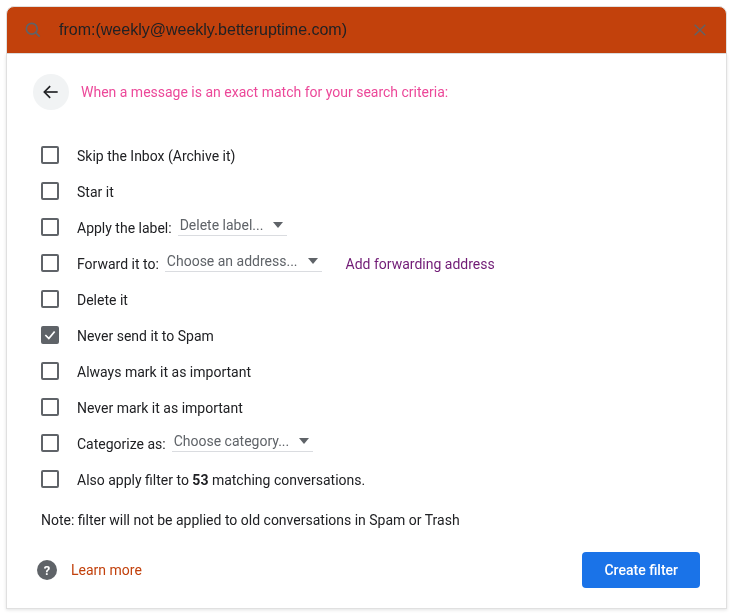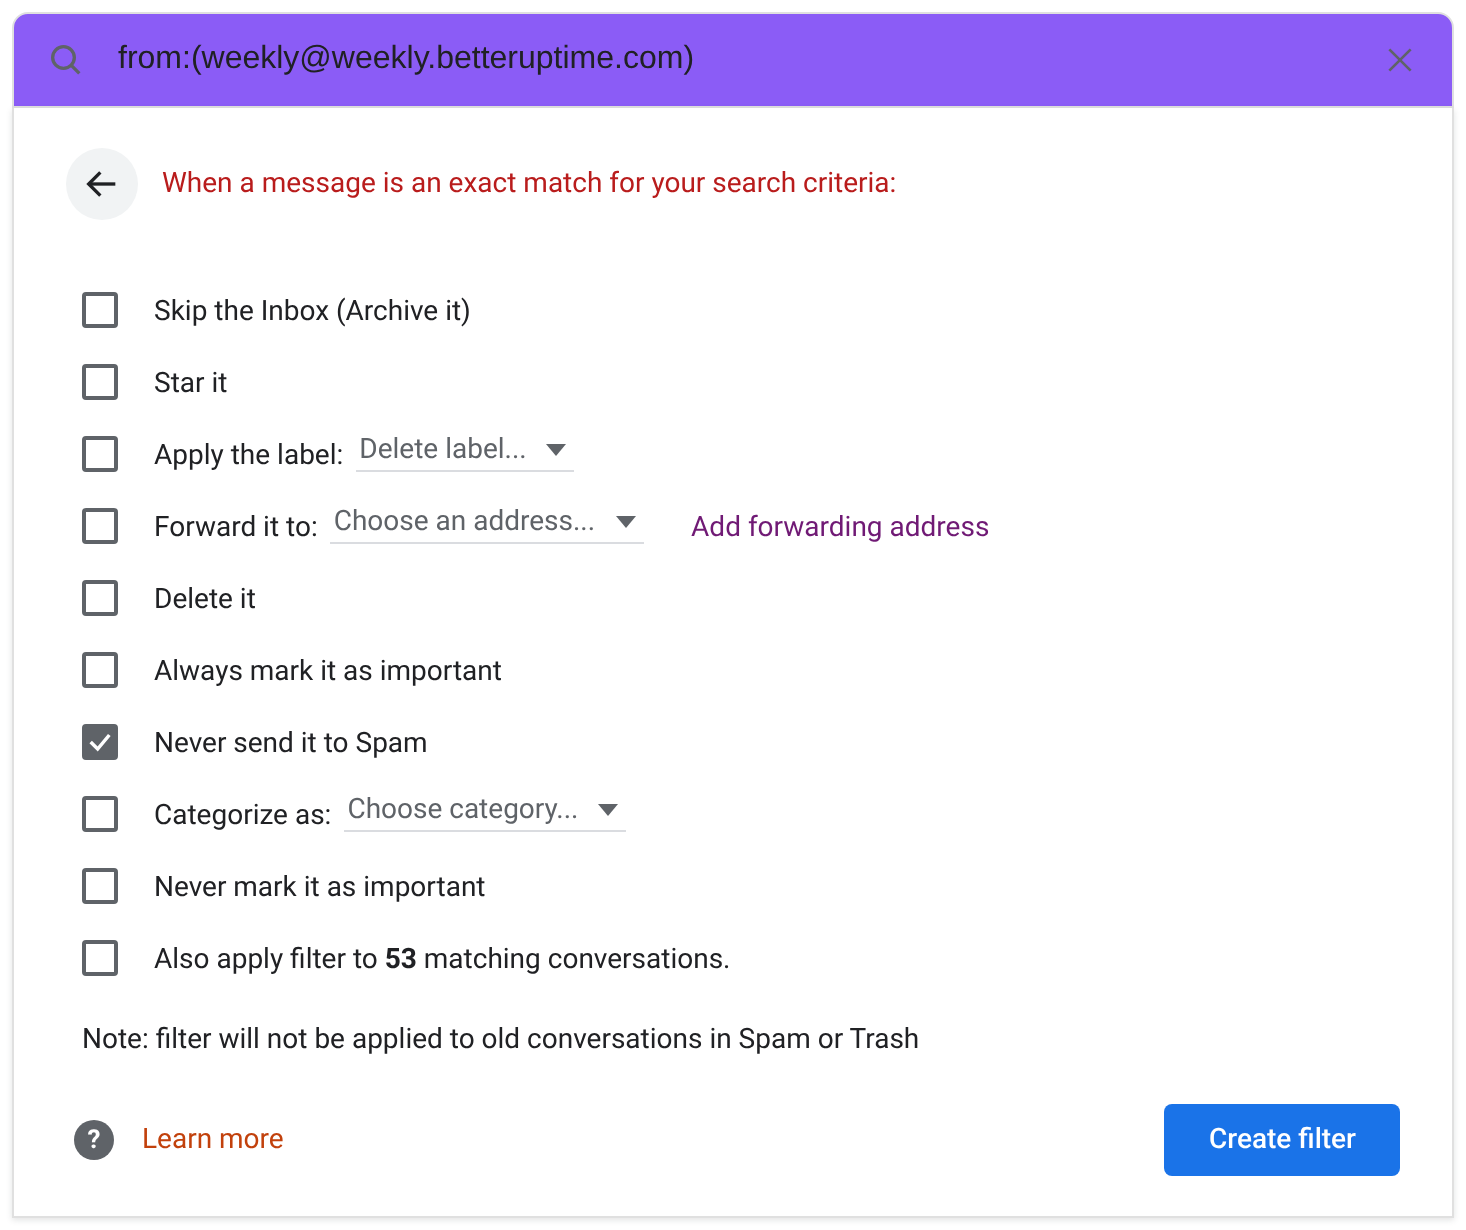--- a/index.html
+++ b/index.html
@@ -10,21 +10,21 @@
     width: 733px;
     height: 615px;
     overflow: hidden;
     color: #202124;
     position: relative;
   }
   .search-bar {
     display: flex;
     align-items: center;
     height: 48px;
-    background: #8b5cf6;
+    background: #c2410c;
     border-radius: 8px 8px 0 0;
     padding: 0 14px;
     margin: 6px 6px 0 6px;
     border: 1px solid #e0e0e0;
   }
   .search-bar .icon-btn {
     width: 24px;
     height: 24px;
     display: flex;
     align-items: center;
@@ -61,21 +61,21 @@
     background: #f1f3f4;
     display: flex;
     align-items: center;
     justify-content: center;
     margin-right: 12px;
     cursor: pointer;
     color: #202124;
   }
   .header-text {
     font-size: 14px;
-    color: #b91c1c;
+    color: #ec4899;
   }
   .option-row {
     display: flex;
     align-items: flex-end;
     min-height: 36px;
     font-size: 14px;
     color: #202124;
     padding-left: 8px;
   }
   .checkbox {
@@ -228,53 +228,53 @@
     </span>
     <span class="link">Add forwarding address</span>
   </div>
 
   <div class="option-row">
     <div class="checkbox"></div>
     <span class="option-text">Delete it</span>
   </div>
 
   <div class="option-row">
-    <div class="checkbox"></div>
-    <span class="option-text">Always mark it as important</span>
-  </div>
-
-  <div class="option-row">
     <div class="checkbox checked">
         <svg width="14" height="14" viewBox="0 0 24 24" fill="none" stroke="#fff" stroke-width="3">
           <polyline points="4,12 10,18 20,6"></polyline>
         </svg>
       </div>
     <span class="option-text">Never send it to Spam</span>
+  </div>
+
+  <div class="option-row">
+    <div class="checkbox"></div>
+    <span class="option-text">Always mark it as important</span>
+  </div>
+
+  <div class="option-row">
+    <div class="checkbox"></div>
+    <span class="option-text">Never mark it as important</span>
   </div>
 
   <div class="option-row">
     <div class="checkbox"></div>
     <span class="option-text">Categorize as:</span>
     <span class="label-dropdown">
       <span>Choose category...</span>
       <span class="caret">
           <svg width="10" height="6" viewBox="0 0 10 6">
             <polygon points="0,0 10,0 5,6" fill="#5f6368"></polygon>
           </svg>
         </span>
     </span>
   </div>
 
   <div class="option-row">
     <div class="checkbox"></div>
-    <span class="option-text">Never mark it as important</span>
-  </div>
-
-  <div class="option-row">
-    <div class="checkbox"></div>
     <span class="option-text">
       <span>Also apply filter to </span><b>53</b><span> matching conversations.</span>
     </span>
   </div>
 
   <div class="note">Note: filter will not be applied to old conversations in Spam or Trash</div>
 
   <div class="footer">
     <div class="help-icon">?</div>
     <span class="learn-more">Learn more</span>

